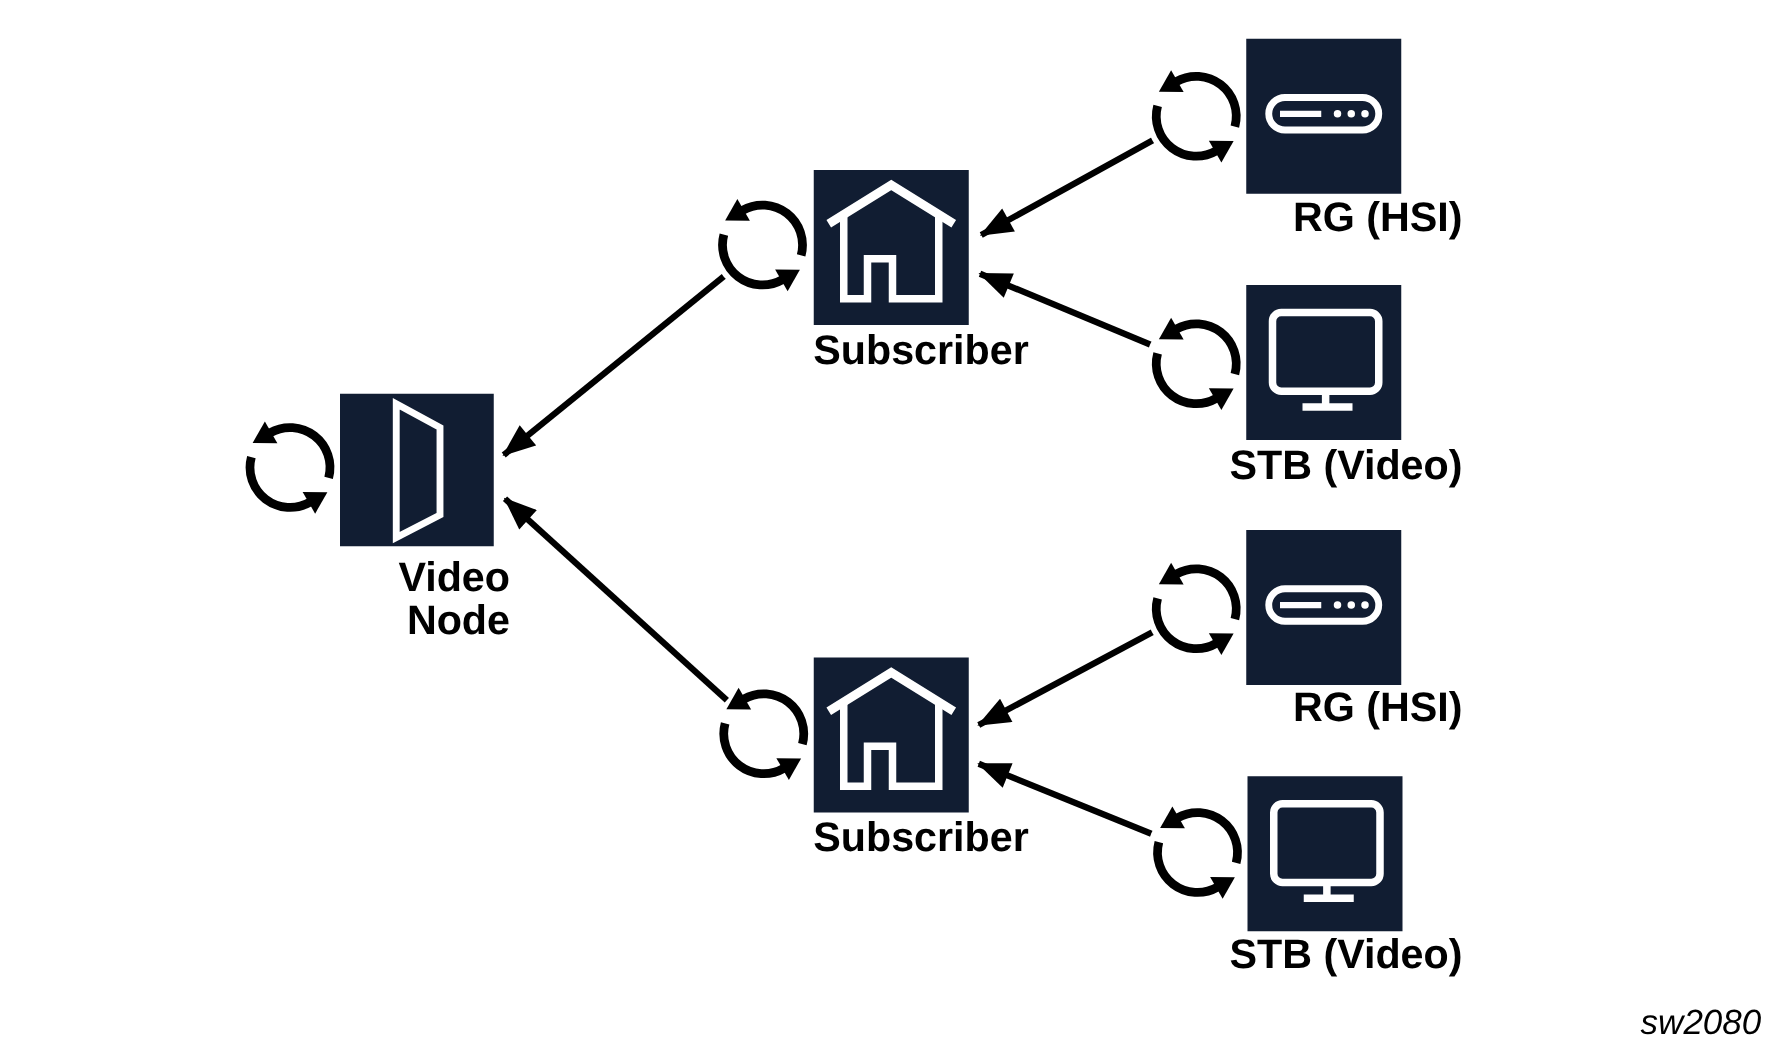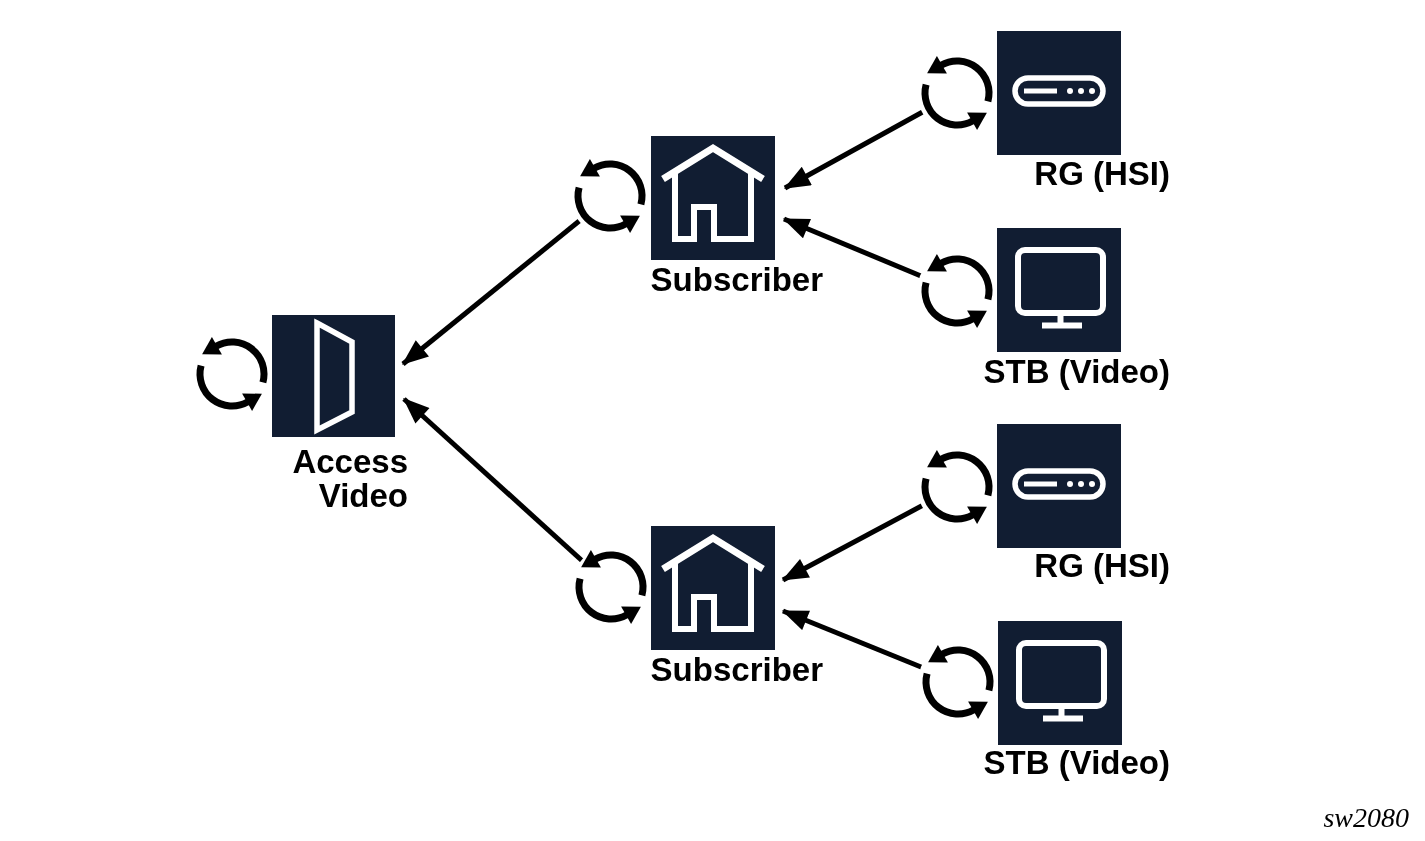--- a/index.html
+++ b/index.html
@@ -21,21 +21,21 @@
     color:#000000;
     text-align:right;
     white-space:pre-line;
     width:220px;
   }
   .node-label.wrap{width:150px;}
   .watermark{
     position:absolute;
     right:16px;
     top:802px;
-    font-family:Liberation Serif, serif;
+    font-family:Liberation Sans, sans-serif;
     font-style:italic;
     font-size:28px;
     color:#000000;
   }
   .edge{stroke:#000000;stroke-width:5;}
   .sync-arc{stroke:#000000;stroke-width:7;fill:none;}
   .sync-head{fill:#000000;stroke:none;}
   .node-rect{fill:#111D32;}
   .icon-stroke{stroke:#ffffff;fill:none;}
 </style>
@@ -128,21 +128,21 @@
       <rect class="node-rect" width="124" height="124"></rect>
       <use href="#icon-router"></use>
     </g>
 
     <g transform="translate(998,621)">
       <rect class="node-rect" width="124" height="124"></rect>
       <use href="#icon-tv"></use>
     </g>
   </svg>
 
-  <div class="node-label wrap" style="left:333px;top:445px;">Access Video</div>
+  <div class="node-label wrap" style="left:333px;top:445px;">Video Node</div>
   <div class="node-label" style="left:713px;top:263px;">Subscriber</div>
   <div class="node-label" style="left:1060px;top:157px;">RG (HSI)</div>
   <div class="node-label" style="left:1060px;top:355px;">STB (Video)</div>
   <div class="node-label" style="left:713px;top:653px;">Subscriber</div>
   <div class="node-label" style="left:1060px;top:549px;">RG (HSI)</div>
   <div class="node-label" style="left:1060px;top:746px;">STB (Video)</div>
 
   <div class="watermark">sw2080</div>
 
 </div>

